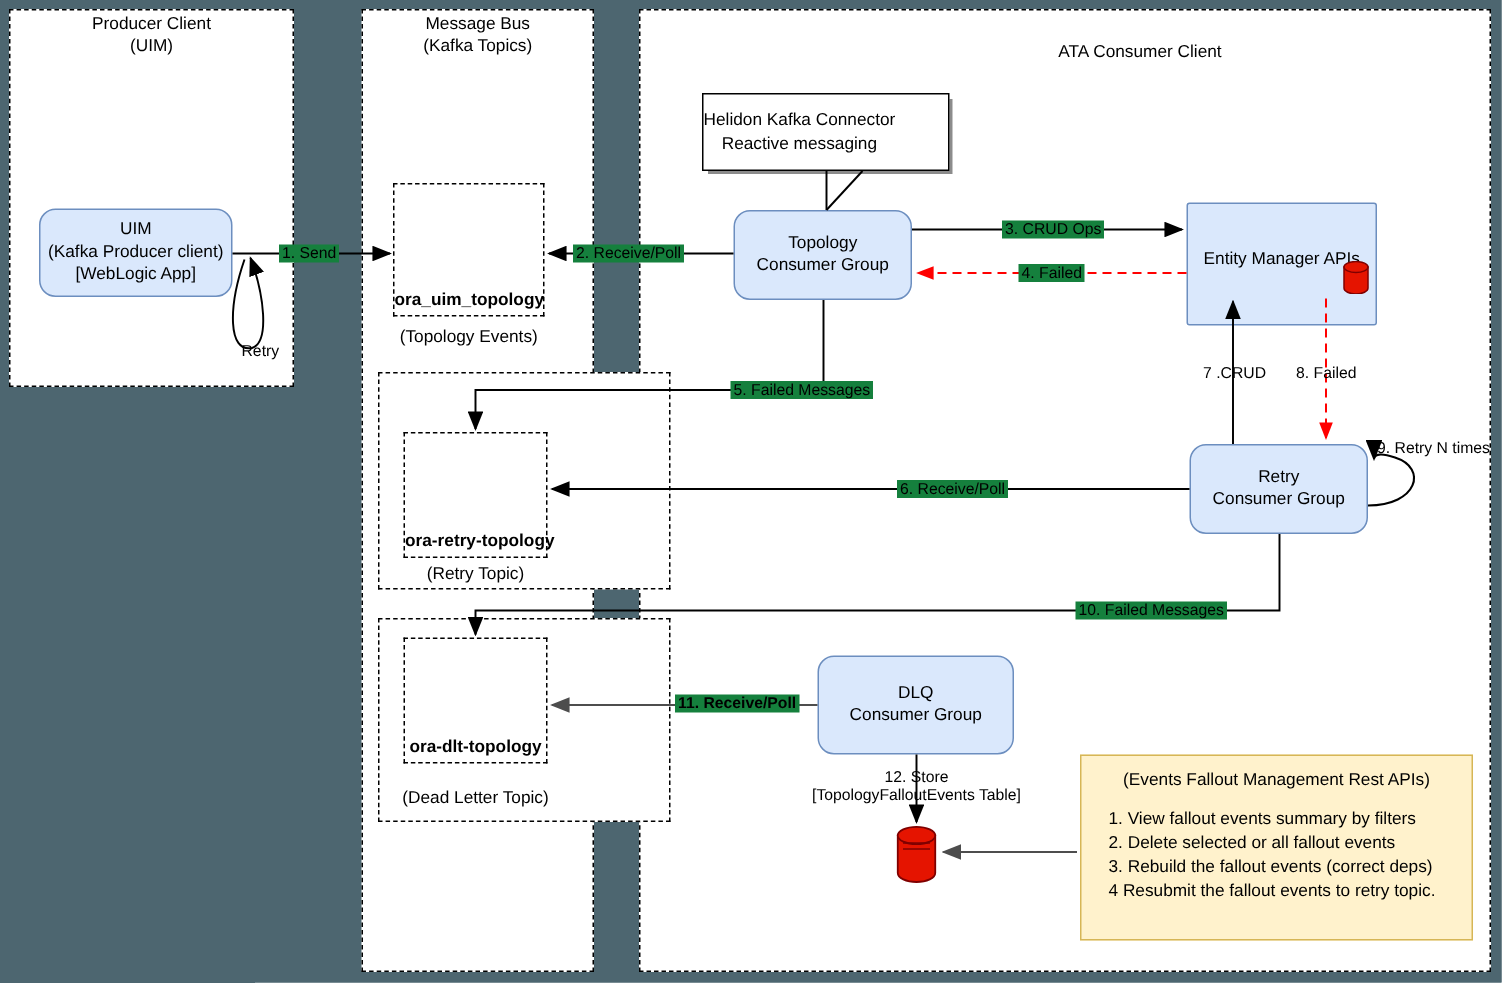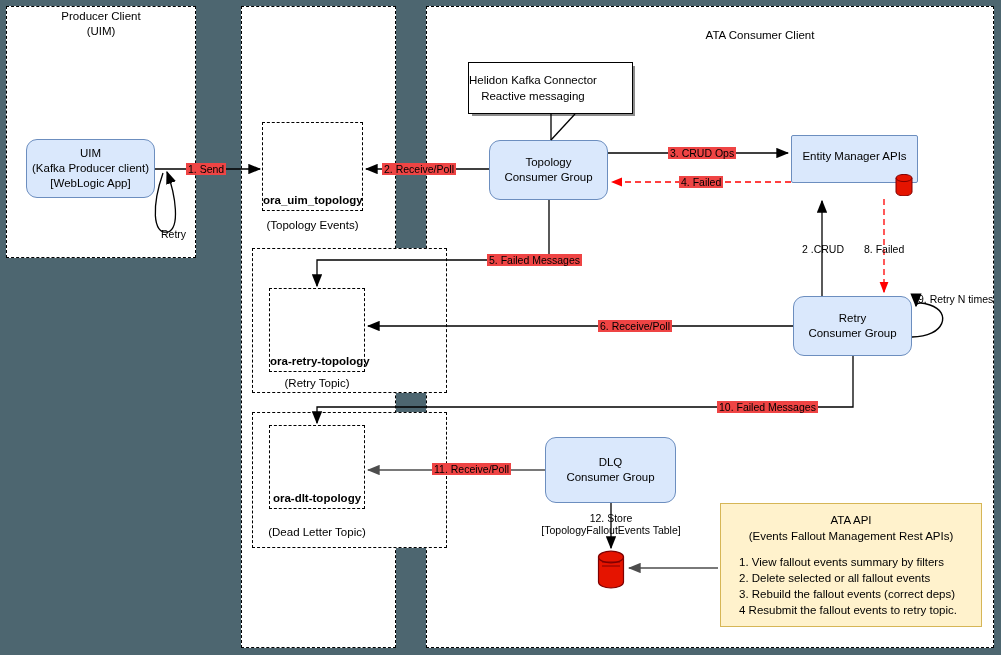--- a/index.html
+++ b/index.html
@@ -93,21 +93,21 @@
     background: #fff2cc;
     border: 1px solid #d6b656;
     font-size: 11.5px;
     color: #000;
     line-height: 16px;
   }
 
   
   .lbl {
     position: absolute;
-    background: #ef4444;
+    background: #15803d;
     font-size: 10.5px;
     color: #000;
     white-space: nowrap;
     padding: 0 2px;
     line-height: 12px;
   }
   .lbl.nb { background: transparent; }
   .lbl.ctr { text-align: center; }
 
   svg.wires {
@@ -122,20 +122,24 @@
 
 <div id="stage">
 
   <div class="lane" style="left:6px; top:6px; width:190px; height:252px;"></div>
   <div class="lane-title" style="left:6px; top:9px; width:190px;">
     <div>Producer Client</div>
     <div>(UIM)</div>
   </div>
 
   <div class="lane" style="left:241px; top:6px; width:155px; height:642px;"></div>
+  <div class="lane-title" style="left:241px; top:9px; width:155px;">
+    <div>Message Bus</div>
+    <div>(Kafka Topics)</div>
+  </div>
 
   <div class="lane" style="left:426px; top:6px; width:568px; height:642px;"></div>
   <div class="lane-title" style="left:428px; top:14px; width:664px;margin-top:14px;">
     <div>ATA Consumer Client</div>
   </div>
 
   <div class="subregion" style="left:252px; top:248px; width:195px; height:145px;"></div>
   <div class="subregion" style="left:252px; top:412px; width:195px; height:136px;"></div>
 
   <div class="topic" style="left:262px; top:122px; width:101px; height:89px;">
@@ -168,21 +172,21 @@
     </div>
   </div>
 
   <div class="proc" style="left:489px; top:140px; width:119px; height:60px;">
     <div>
       <div>Topology</div>
       <div>Consumer Group</div>
     </div>
   </div>
 
-  <div class="proc sharp" style="left:791px; top:135px; width:127px; height:48px;">
+  <div class="proc sharp" style="left:791px; top:135px; width:127px; height:82px;">
     <div style="margin-top:-6px;">Entity Manager APIs</div>
   </div>
 
   <svg class="cyl" style="left:895px; top:174px;" width="18" height="22" viewBox="0 0 18 22">
     <path d="M1 4 L1 18 A8 4 0 0 0 17 18 L17 4 Z" fill="#e51400" stroke="#7f0000" stroke-width="1"></path>
     <ellipse cx="9" cy="4" rx="8" ry="3.6" fill="#e51400" stroke="#7f0000" stroke-width="1"></ellipse>
   </svg>
 
   <div class="proc" style="left:793px; top:296px; width:119px; height:60px;">
     <div>
@@ -200,21 +204,20 @@
 
   <svg class="cyl" style="left:597px; top:550px;" width="28" height="40" viewBox="0 0 28 40">
     <path d="M1.5 7 L1.5 32 A12.5 6 0 0 0 26.5 32 L26.5 7 Z" fill="#e51400" stroke="#7f0000" stroke-width="1.2"></path>
     <ellipse cx="14" cy="7" rx="12.5" ry="5.8" fill="#e51400" stroke="#7f0000" stroke-width="1.2"></ellipse>
     <line x1="5" y1="12" x2="23" y2="12" stroke="#7f0000" stroke-width="1"></line>
     <line x1="5" y1="16" x2="23" y2="16" stroke="#7f0000" stroke-width="1"></line>
   </svg>
 
 
   <div class="yellownote" style="left:720px; top:503px; width:262px; height:124px; padding:8px 10px;">
-    <div class="ctr" style="text-align:center;">ATA API</div>
     <div class="ctr" style="text-align:center;">(Events Fallout Management Rest APIs)</div>
     <div style="height:10px;"></div>
     <div style="padding-left:8px;">1. View fallout events summary by filters</div>
     <div style="padding-left:8px;">2. Delete selected or all fallout events</div>
     <div style="padding-left:8px;">3. Rebuild the fallout events (correct deps)</div>
     <div style="padding-left:8px;">4  Resubmit the fallout events to retry topic.</div>
   </div>
 
   <svg class="wires">
     <defs>
@@ -263,23 +266,23 @@
     <path d="M720 568 L720 568" stroke="#4d4d4d" stroke-width="1.3" fill="none"></path>
   </svg>
 
   <div class="lbl" style="left:186px; top:163px;">1. Send</div>
   <div class="lbl nb" style="left:159px; top:228px;">Retry</div>
   <div class="lbl" style="left:382px; top:163px;">2. Receive/Poll</div>
   <div class="lbl" style="left:668px; top:147px;">3. CRUD Ops</div>
   <div class="lbl" style="left:679px; top:176px;">4. Failed</div>
   <div class="lbl" style="left:487px; top:254px;">5. Failed Messages</div>
   <div class="lbl" style="left:598px; top:320px;">6. Receive/Poll</div>
-  <div class="lbl nb" style="left:800px; top:243px;">2 .CRUD</div>
+  <div class="lbl nb" style="left:800px; top:243px;">7 .CRUD</div>
   <div class="lbl nb" style="left:862px; top:243px;">8. Failed</div>
   <div class="lbl nb" style="left:916px; top:293px;">9. Retry N times</div>
   <div class="lbl" style="left:717px; top:401px;">10. Failed Messages</div>
-  <div class="lbl" style="left:432px; top:463px;">11. Receive/Poll</div>
+  <div class="lbl" style="left:450px; top:463px;font-weight:bold;">11. Receive/Poll</div>
   <div class="lbl nb ctr" style="left:517px; top:512px; width:188px; text-align:center;">
     <div>12. Store</div>
     <div>[TopologyFalloutEvents Table]</div>
   </div>
 
 </div>
 
 </body></html>

